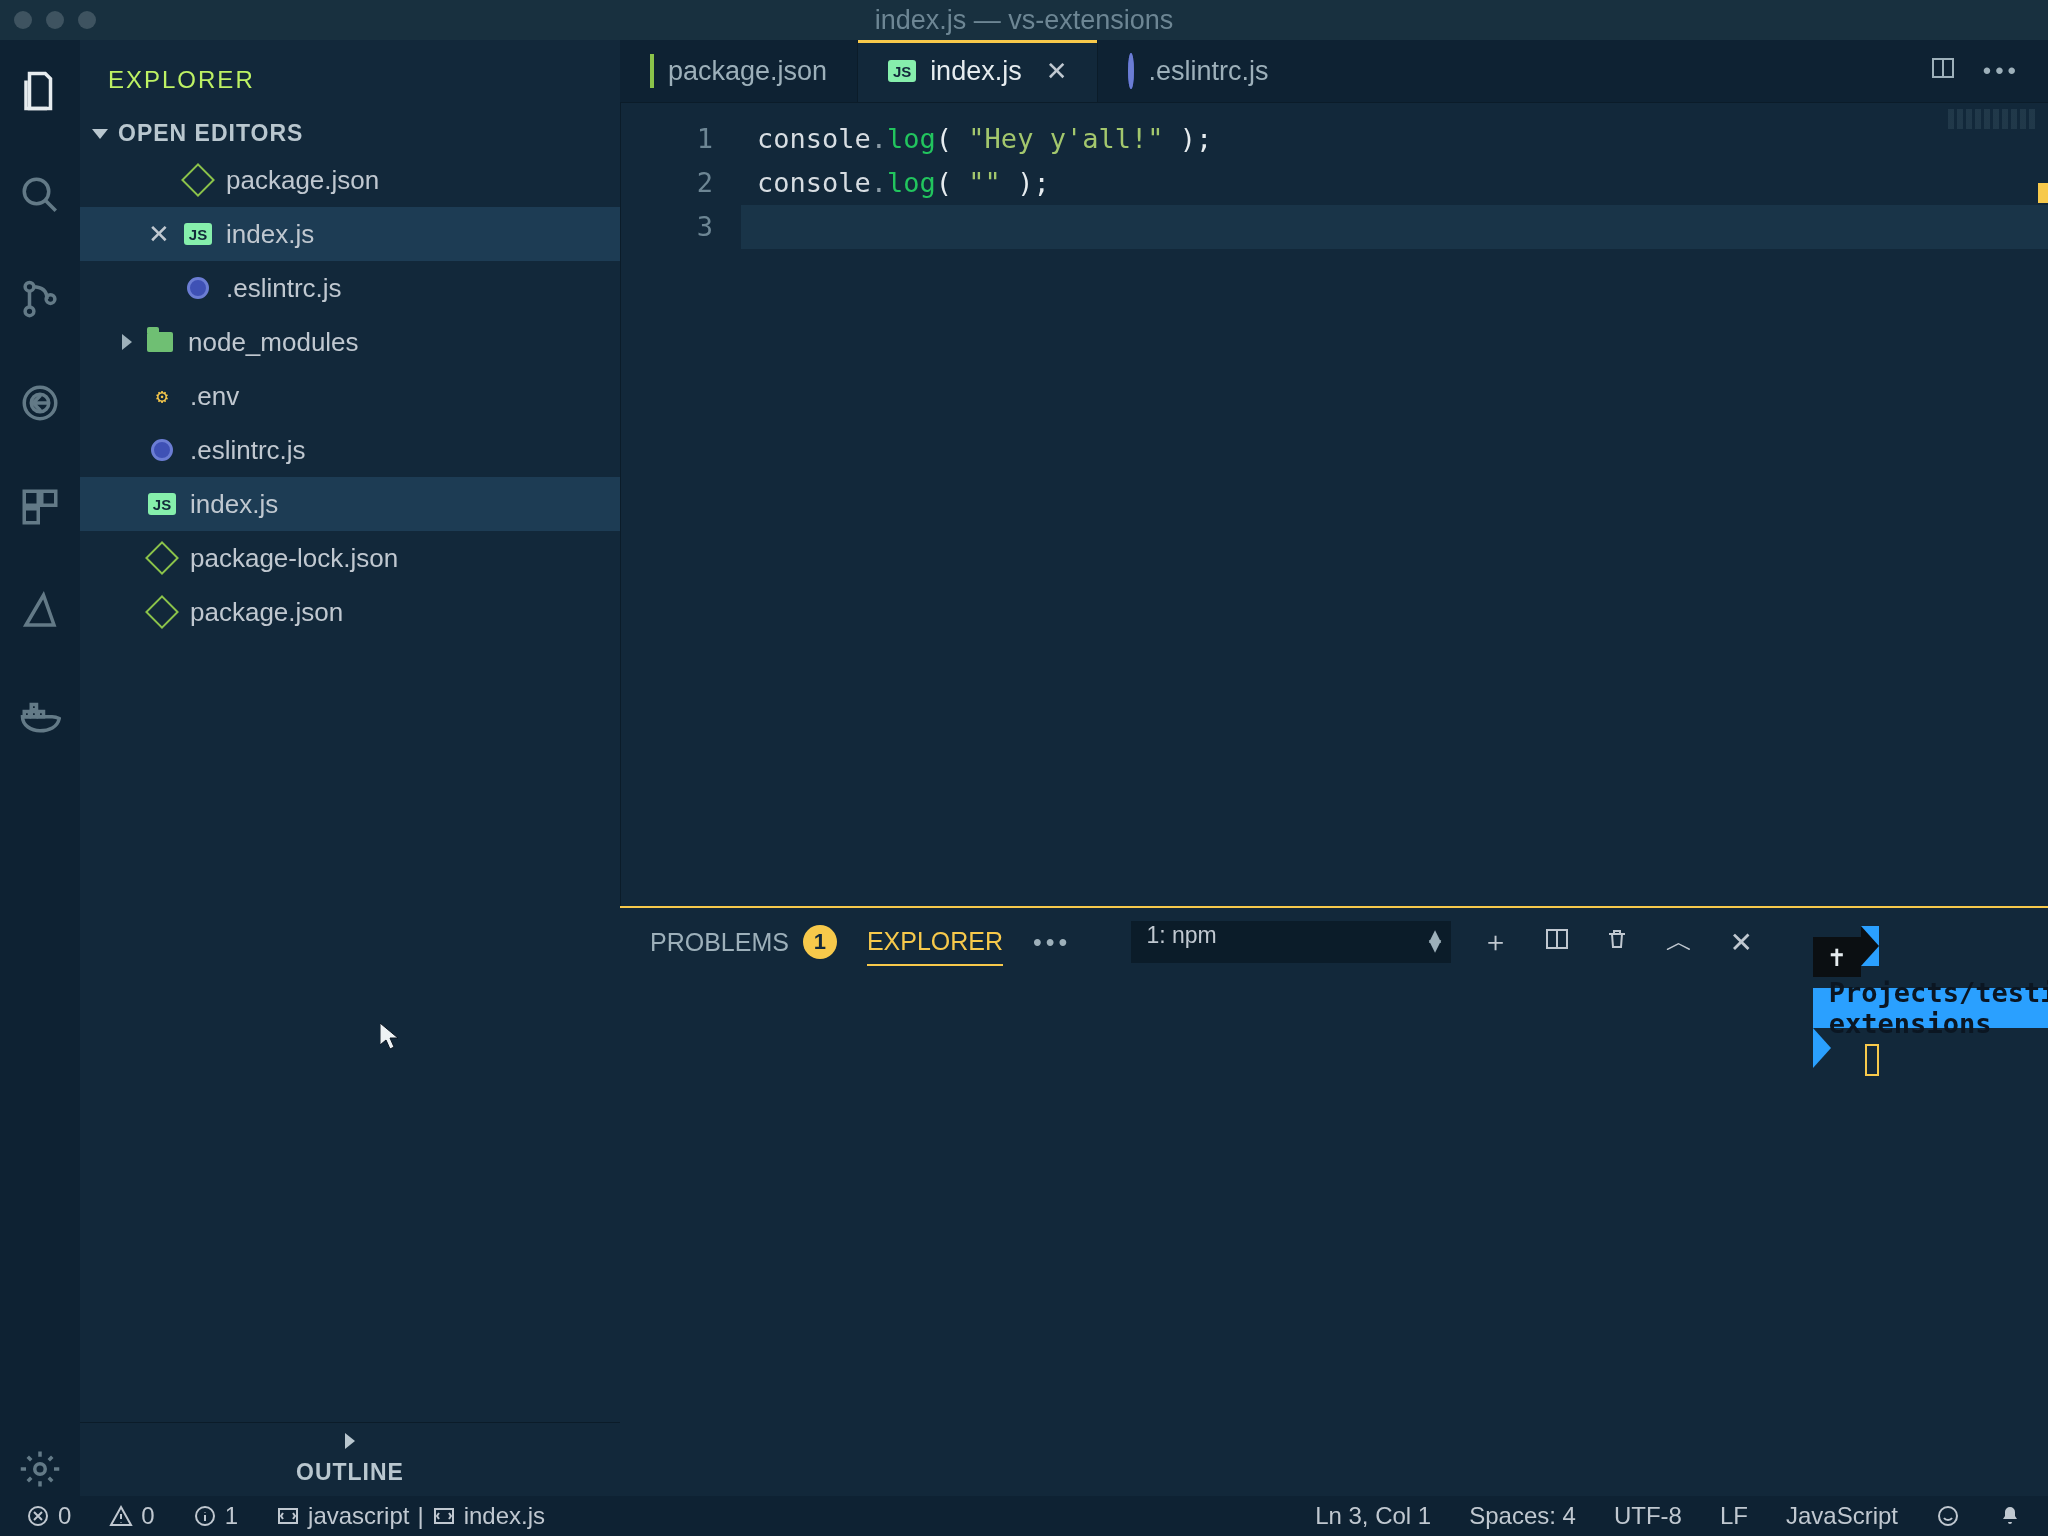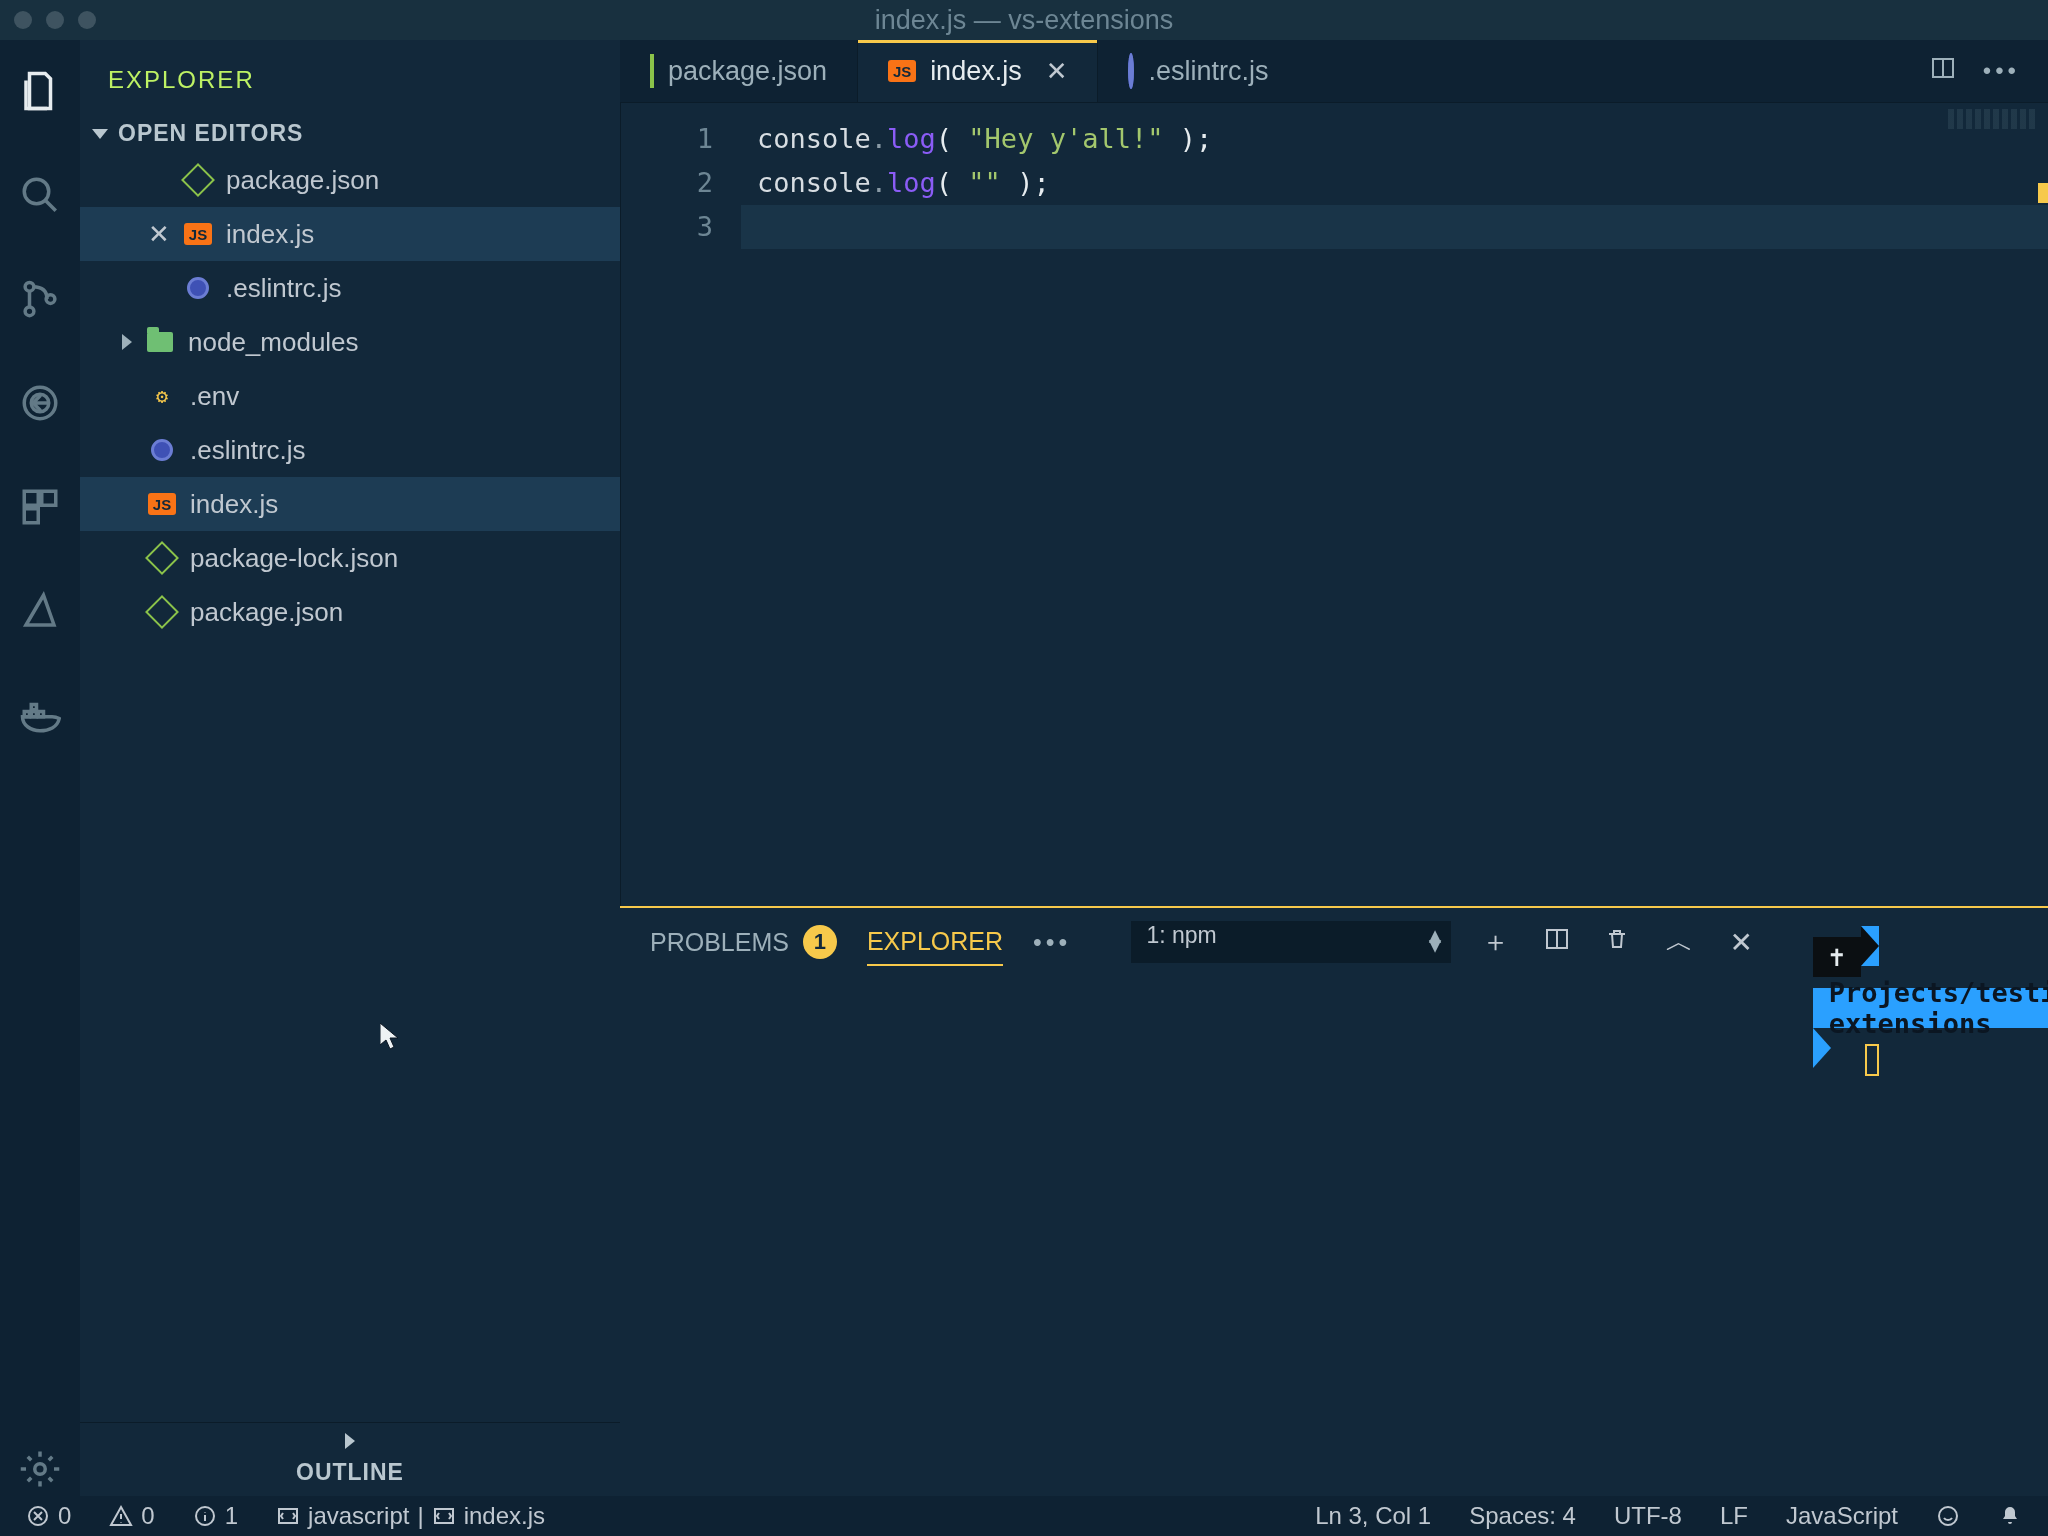--- a/index.html
+++ b/index.html
@@ -68,21 +68,21 @@
 .editor {
   flex:1; display:flex; background:#12283a; font-family:Menlo,Consolas,monospace;
   font-size:27px; position:relative; min-height:0;
   border-top:1px solid #0b1c29; border-left:1px solid #0b1c29;
 }
 .gutter { width:120px; text-align:right; padding:14px 28px 0 0; color:#6d8694; }
 .gutter div { height:44px; line-height:44px; }
 .code { flex:1; padding-top:14px; }
 .codeln { height:44px; line-height:44px; white-space:pre; padding-left:16px; }
 .codeln.current { background:#193448; }
-.tok-obj{color:#d7dde2;} .tok-fn{color:#8b5cf6;} .tok-par{color:#e6ecef;}
+.tok-obj{color:#d7dde2;} .tok-fn{color:#22c55e;} .tok-par{color:#e6ecef;}
 .tok-str{color:#a3c76d;} .tok-pun{color:#8a9ba6;}
 .minimap { position:absolute; right:10px; top:6px; width:90px; height:20px;
   background:repeating-linear-gradient(90deg,#3c5766 0 6px,transparent 6px 9px); opacity:.35;}
 .overview-ruler { position:absolute; right:0; top:80px; width:10px; height:20px; background:#f7c94b; }
 .panel {
   height:590px; background:#12283a; border-top:2px solid #f7c94b;
   display:flex; flex-direction:row;
 }
 .panel-tabs {
   height:68px; display:flex; align-items:center; gap:30px; padding:0 30px;
@@ -114,21 +114,21 @@
 .seg-arrow.black { border-left:18px solid #0b0f12; background:#2aa0ff;}
 .seg-arrow.blue  { border-left:18px solid #2aa0ff; }
 .cur { display:inline-block; width:14px; height:32px; border:2px solid #f7c94b; margin-left:18px; vertical-align:middle;}
 .statusbar {
   height:40px; background:#0e2233; display:flex; align-items:center;
   padding:0 18px; gap:22px; color:#c0c8d0; font-size:24px;
 }
 .statusbar .sp { flex:1; }
 .statusbar .item { display:flex; align-items:center; gap:8px; padding:0 8px; cursor:pointer;}
 svg.ic { width:24px; height:24px; }
-.fi-js { background:#f97316; color:#12283a; font-size:15px; font-weight:700; border-radius:3px;
+.fi-js { background:#86efac; color:#12283a; font-size:15px; font-weight:700; border-radius:3px;
   width:28px;height:22px;display:flex;align-items:center;justify-content:center;}
 .fi-node { width:24px;height:24px;border:2px solid #8bc34a;transform:rotate(45deg);}
 .fi-eslint{width:22px;height:22px;border:3px solid #6b7dd4;border-radius:50%;background:#3f51b5;}
 .fi-env  { color:#f7c94b; font-family:monospace; font-size:20px; }
 .fi-folder{width:26px;height:20px;background:#6fbf73;border-radius:2px;position:relative;}
 .fi-folder::before{content:"";position:absolute;top:-5px;left:0;width:12px;height:6px;background:#6fbf73;border-radius:2px 2px 0 0;}
 .cursor-arrow{position:absolute;left:300px;top:438px;pointer-events:none;}
 </style>
 </head>
 <body>

